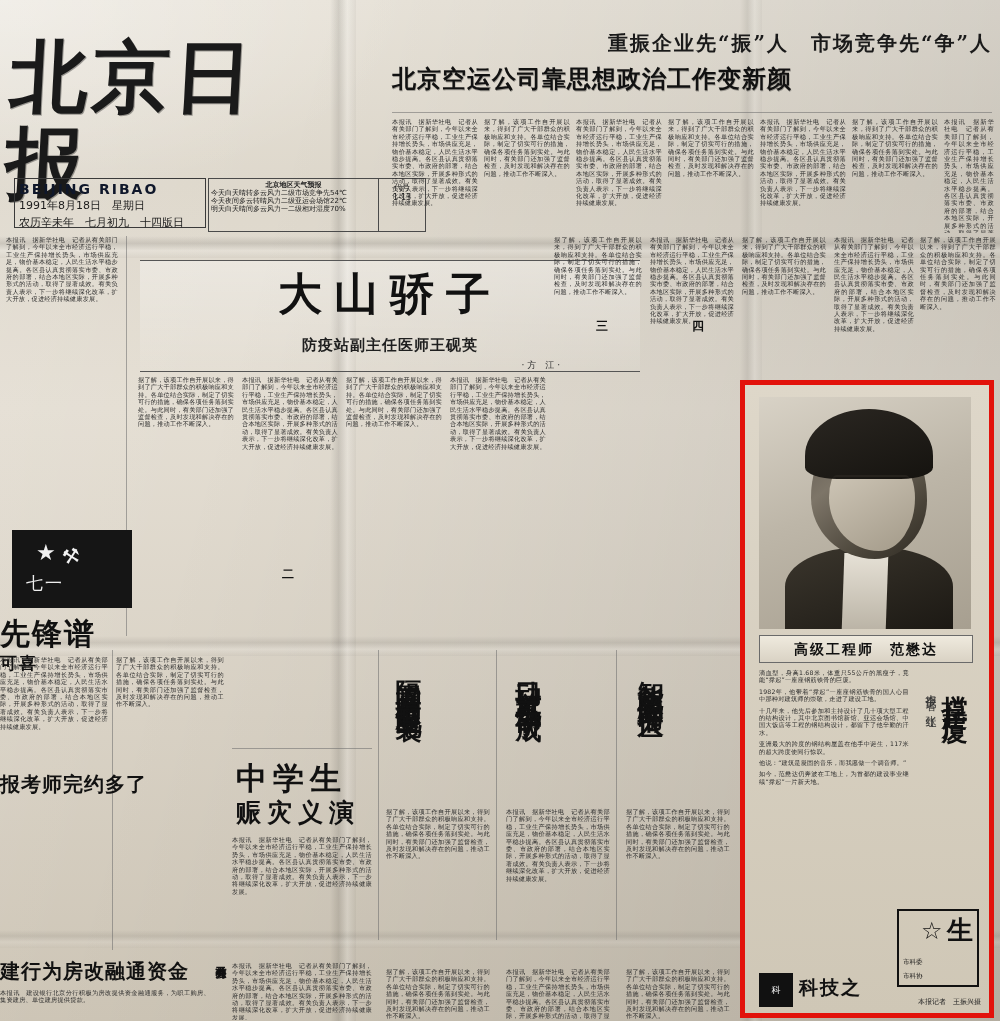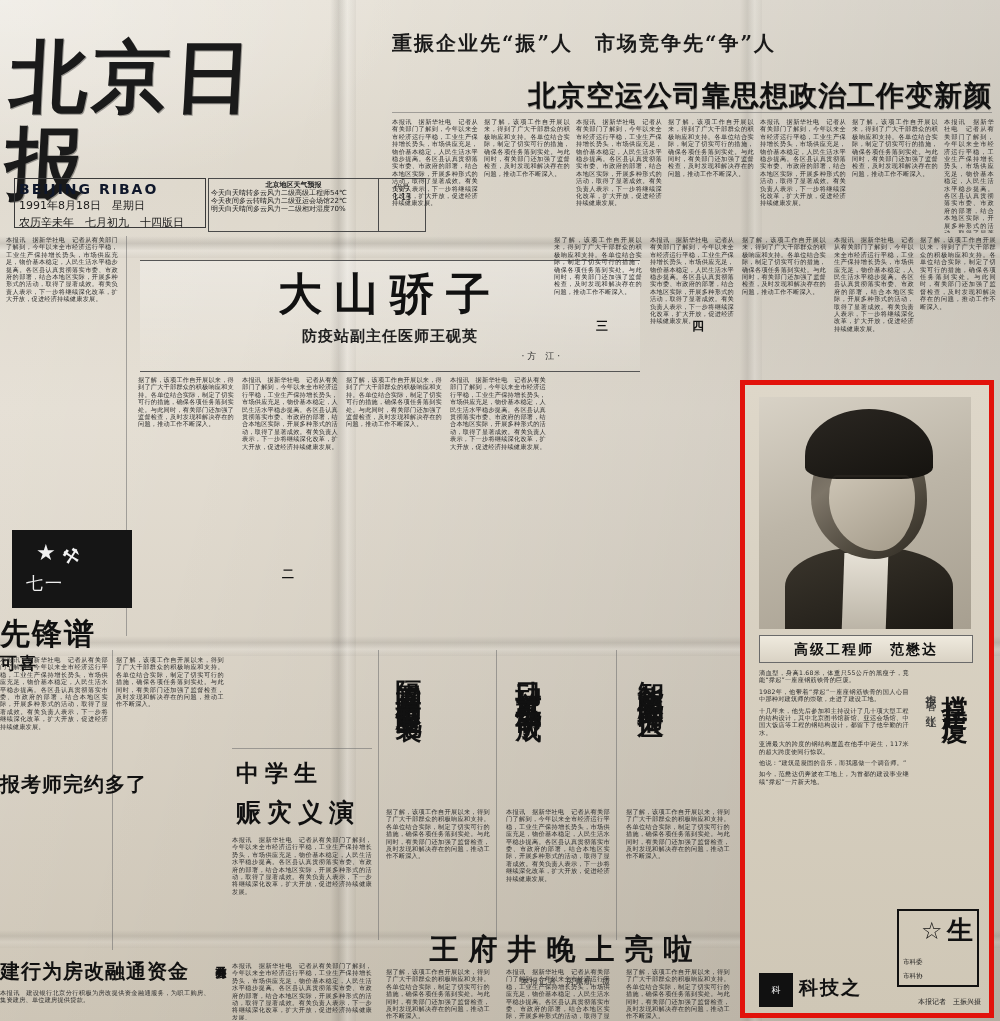--- a/index.html
+++ b/index.html
@@ -43,25 +43,25 @@
   .pinyin{font-size:14px;letter-spacing:2px;color:#0f172a;padding:2px 4px 0 4px;font-weight:bold;}
   .dateline{font-size:11px;color:#1d1d1d;padding:1px 4px;letter-spacing:0px;}
   .weatherbox{position:absolute;left:208px;top:178px;width:165px;height:48px;border:1px solid #4a4a4a;font-size:7px;color:#222;line-height:8px;padding:2px;}
   .weatherbox .wrow{display:flex;}
   .issuebox{position:absolute;left:378px;top:178px;width:46px;height:48px;border:1px solid #4a4a4a;font-size:8px;color:#222;text-align:center;line-height:10px;padding-top:4px;}
 
   
   .toplead{position:absolute;left:392px;top:30px;width:600px;}
   .toplead .kicker{
     font-family:"DejaVu Serif","Liberation Serif",serif;
-    font-size:20px;font-weight:bold;color:#1a1a1a;letter-spacing:2px;text-align:left;
+    font-size:20px;font-weight:bold;color:#1a1a1a;letter-spacing:2px;text-align:right;
   }
   .toplead .head{
     font-family:"DejaVu Serif","Liberation Serif",serif;
-    font-size:28px;font-weight:bold;color:#111;letter-spacing:1px;text-align:right;margin-top:20px;
+    font-size:24px;font-weight:bold;color:#111;letter-spacing:1px;text-align:left;margin-top:6px;
     text-shadow:0.5px 0.5px 0 rgba(0,0,0,0.3);
   }
 
   
   .col{position:absolute;overflow:hidden;}
   .tinytext{
     font-family:"DejaVu Sans","Liberation Sans",sans-serif;
     font-size:6.2px;line-height:7.4px;color:#2b2b2b;
     text-align:justify;word-break:break-all;letter-spacing:0.2px;
   }
@@ -70,21 +70,21 @@
 
   
   .feature{position:absolute;left:140px;top:260px;width:500px;height:110px;
     background:linear-gradient(180deg,rgba(255,255,255,0.35),rgba(255,255,255,0.05));
     border-top:1px solid #555;border-bottom:1px solid #555;}
   .feature .fh{
     font-family:"DejaVu Serif","Liberation Serif",serif;
     font-size:44px;font-weight:bold;letter-spacing:12px;color:#111;text-align:center;margin-top:4px;
   }
   .feature .fs1{font-size:15px;text-align:center;color:#1f1f1f;letter-spacing:1px;margin-top:6px;}
-  .feature .fs2{font-size:15px;text-align:center;color:#1f1f1f;letter-spacing:1px;margin-top:3px;font-weight:bold;}
+  .feature .fs2{font-size:15px;text-align:center;color:#1f1f1f;letter-spacing:1px;margin-top:12px;font-weight:bold;}
   .feature .byline{font-size:9px;text-align:right;color:#333;margin-top:4px;padding-right:80px;}
 
   
   .emblem{position:absolute;left:0px;top:530px;width:150px;height:130px;}
   .emblem .flagbox{position:absolute;left:12px;top:0;width:120px;height:78px;background:#151515;}
   .emblem .star{position:absolute;left:24px;top:10px;color:#f2f2f2;font-size:22px;}
   .emblem .hammer{position:absolute;left:50px;top:14px;color:#f2f2f2;font-size:20px;transform:rotate(-12deg);}
   .emblem .xf{position:absolute;left:0px;top:84px;width:150px;
     font-family:"DejaVu Serif","Liberation Serif",serif;
     font-size:30px;font-weight:bold;color:#101010;letter-spacing:2px;}
@@ -176,21 +176,21 @@
     <div class="dateline">1991年8月18日　星期日</div>
     <div class="dateline">农历辛未年　七月初九　十四版日</div>
   </div>
   <div class="weatherbox">
     <div style="text-align:center;font-weight:bold;">北京地区天气预报</div>
     <div class="wrow">
         <span>今天白天</span>
         <span>晴转多云</span>
         <span>风力</span>
         <span>二级</span>
-        <span>高级工程师</span>
+        <span>市场竞争先</span>
         <span>54℃</span>
       </div>
     <div class="wrow">
         <span>今天夜间</span>
         <span>多云转晴</span>
         <span>风力</span>
         <span>二级</span>
         <span>亚运会场馆</span>
         <span>22℃</span>
       </div>
@@ -293,21 +293,21 @@
     <div class="tinytext">本报讯　据新华社电　记者从有关部门了解到，今年以来全市经济运行平稳，工业生产保持增长势头，市场供应充足，物价基本稳定，人民生活水平稳步提高。各区县认真贯彻落实市委、市政府的部署，结合本地区实际，开展多种形式的活动，取得了显著成效。有关负责人表示，下一步将继续深化改革，扩大开放，促进经济持续健康发展。</div>
   </div>
   <div class="col" style="left:116px;top:656px;width:108px;height:296px;">
     <div class="tinytext">据了解，该项工作自开展以来，得到了广大干部群众的积极响应和支持。各单位结合实际，制定了切实可行的措施，确保各项任务落到实处。与此同时，有关部门还加强了监督检查，及时发现和解决存在的问题，推动工作不断深入。</div>
   </div>
   <div class="rule-v" style="left:112px;top:650px;height:300px;"></div>
   <div style="position:absolute;left:0px;top:652px;font-family:'DejaVu Serif',serif;font-size:17px;font-weight:bold;color:#111;letter-spacing:2px;">可喜</div>
   <div style="position:absolute;left:0px;top:772px;font-family:'DejaVu Serif',serif;font-size:20px;font-weight:bold;color:#111;letter-spacing:1px;line-height:24px;">报考师完约多了</div>
 
   <div class="rule-h" style="left:232px;top:748px;width:140px;"></div>
-  <div class="hhead" style="left:236px;top:758px;font-size:23px;">中学生</div>
+  <div class="hhead" style="left:236px;top:758px;font-size:31px;">中学生</div>
   <div class="hhead" style="left:236px;top:796px;font-size:25px;">赈灾义演</div>
   <div class="col" style="left:232px;top:836px;width:140px;height:110px;">
     <div class="tinytext">本报讯　据新华社电　记者从有关部门了解到，今年以来全市经济运行平稳，工业生产保持增长势头，市场供应充足，物价基本稳定，人民生活水平稳步提高。各区县认真贯彻落实市委、市政府的部署，结合本地区实际，开展多种形式的活动，取得了显著成效。有关负责人表示，下一步将继续深化改革，扩大开放，促进经济持续健康发展。</div>
   </div>
 
   <div class="rule-v" style="left:378px;top:650px;height:290px;"></div>
   <div class="vhead" style="left:392px;top:660px;height:140px;font-size:26px;">隔置国内首创爆配电装</div>
   <div class="col" style="left:386px;top:808px;width:104px;height:134px;">
     <div class="tinytext">据了解，该项工作自开展以来，得到了广大干部群众的积极响应和支持。各单位结合实际，制定了切实可行的措施，确保各项任务落到实处。与此同时，有关部门还加强了监督检查，及时发现和解决存在的问题，推动工作不断深入。</div>
   </div>
@@ -317,24 +317,20 @@
   <div class="col" style="left:506px;top:808px;width:104px;height:134px;">
     <div class="tinytext">本报讯　据新华社电　记者从有关部门了解到，今年以来全市经济运行平稳，工业生产保持增长势头，市场供应充足，物价基本稳定，人民生活水平稳步提高。各区县认真贯彻落实市委、市政府的部署，结合本地区实际，开展多种形式的活动，取得了显著成效。有关负责人表示，下一步将继续深化改革，扩大开放，促进经济持续健康发展。</div>
   </div>
 
   <div class="rule-v" style="left:616px;top:650px;height:290px;"></div>
   <div class="vhead" style="left:634px;top:660px;height:140px;font-size:26px;">智能相关码问输入世</div>
   <div class="col" style="left:626px;top:808px;width:104px;height:134px;">
     <div class="tinytext">据了解，该项工作自开展以来，得到了广大干部群众的积极响应和支持。各单位结合实际，制定了切实可行的措施，确保各项任务落到实处。与此同时，有关部门还加强了监督检查，及时发现和解决存在的问题，推动工作不断深入。</div>
   </div>
 
-  <div class="bigbottom">
-    <div>王府井晚上亮啦</div>
-    <div class="cap">本报记者　房佩航　摄</div>
-  </div>
 
   <div class="col" style="left:232px;top:962px;width:140px;height:58px;">
     <div class="tinytext">本报讯　据新华社电　记者从有关部门了解到，今年以来全市经济运行平稳，工业生产保持增长势头，市场供应充足，物价基本稳定，人民生活水平稳步提高。各区县认真贯彻落实市委、市政府的部署，结合本地区实际，开展多种形式的活动，取得了显著成效。有关负责人表示，下一步将继续深化改革，扩大开放，促进经济持续健康发展。</div>
   </div>
   <div class="col" style="left:386px;top:968px;width:104px;height:52px;">
     <div class="tinytext">据了解，该项工作自开展以来，得到了广大干部群众的积极响应和支持。各单位结合实际，制定了切实可行的措施，确保各项任务落到实处。与此同时，有关部门还加强了监督检查，及时发现和解决存在的问题，推动工作不断深入。</div>
   </div>
   <div class="col" style="left:506px;top:968px;width:104px;height:52px;">
     <div class="tinytext">本报讯　据新华社电　记者从有关部门了解到，今年以来全市经济运行平稳，工业生产保持增长势头，市场供应充足，物价基本稳定，人民生活水平稳步提高。各区县认真贯彻落实市委、市政府的部署，结合本地区实际，开展多种形式的活动，取得了显著成效。有关负责人表示，下一步将继续深化改革，扩大开放，促进经济持续健康发展。</div>
   </div>

